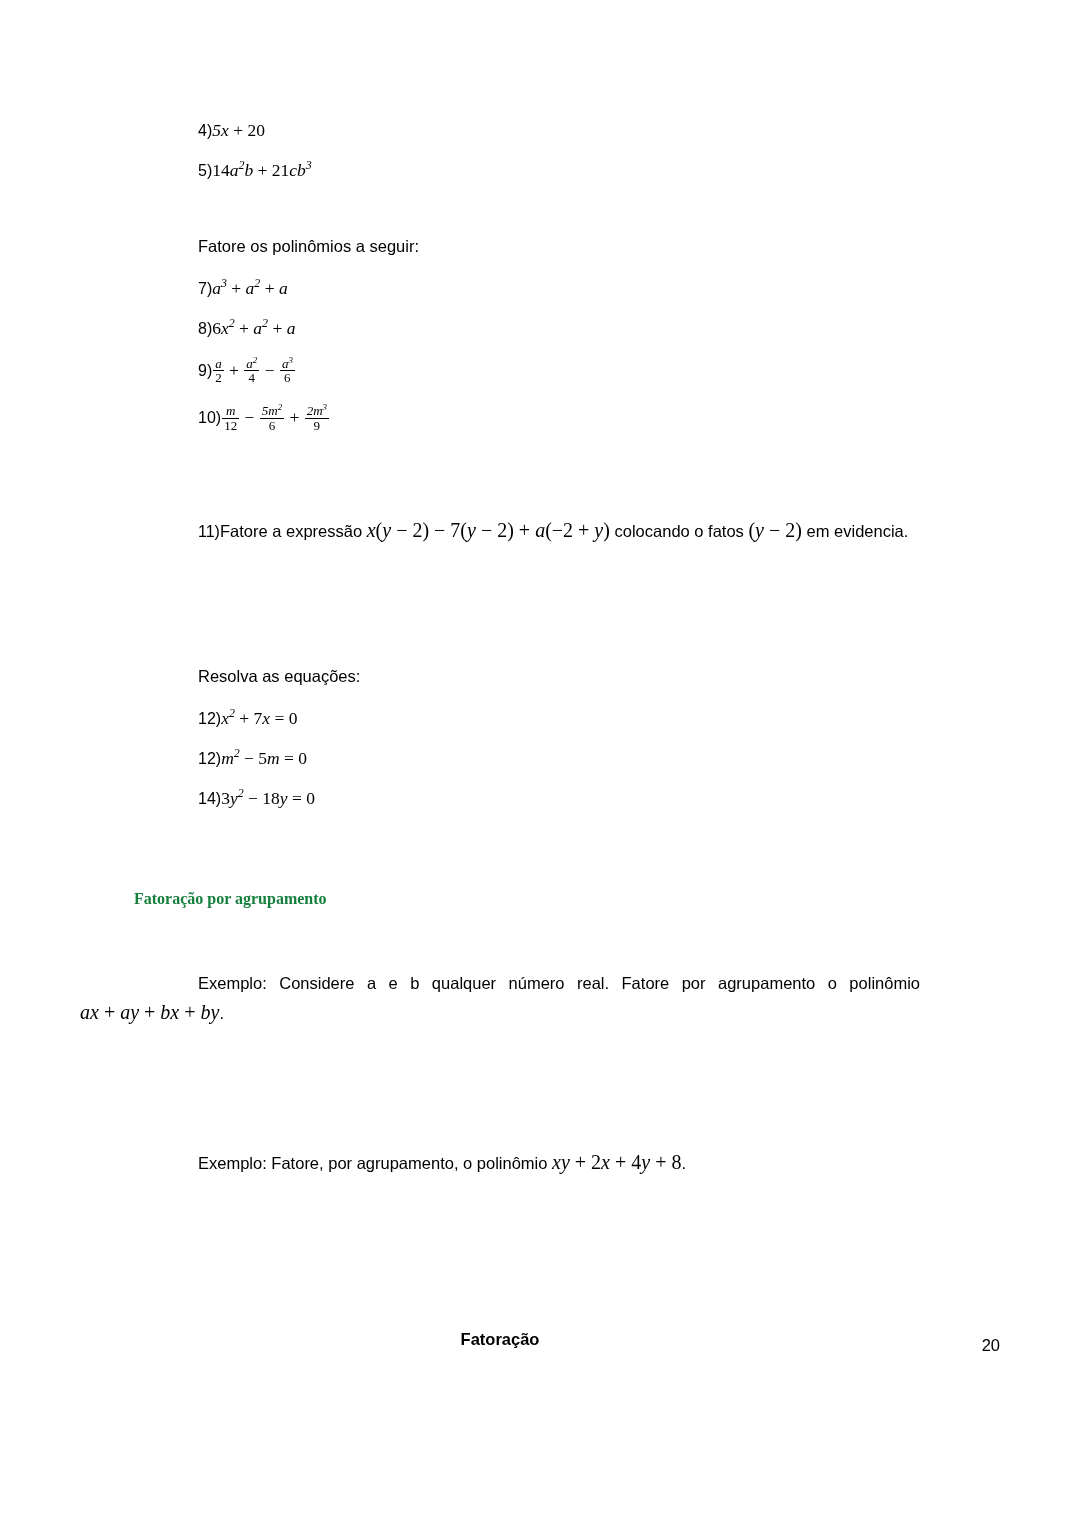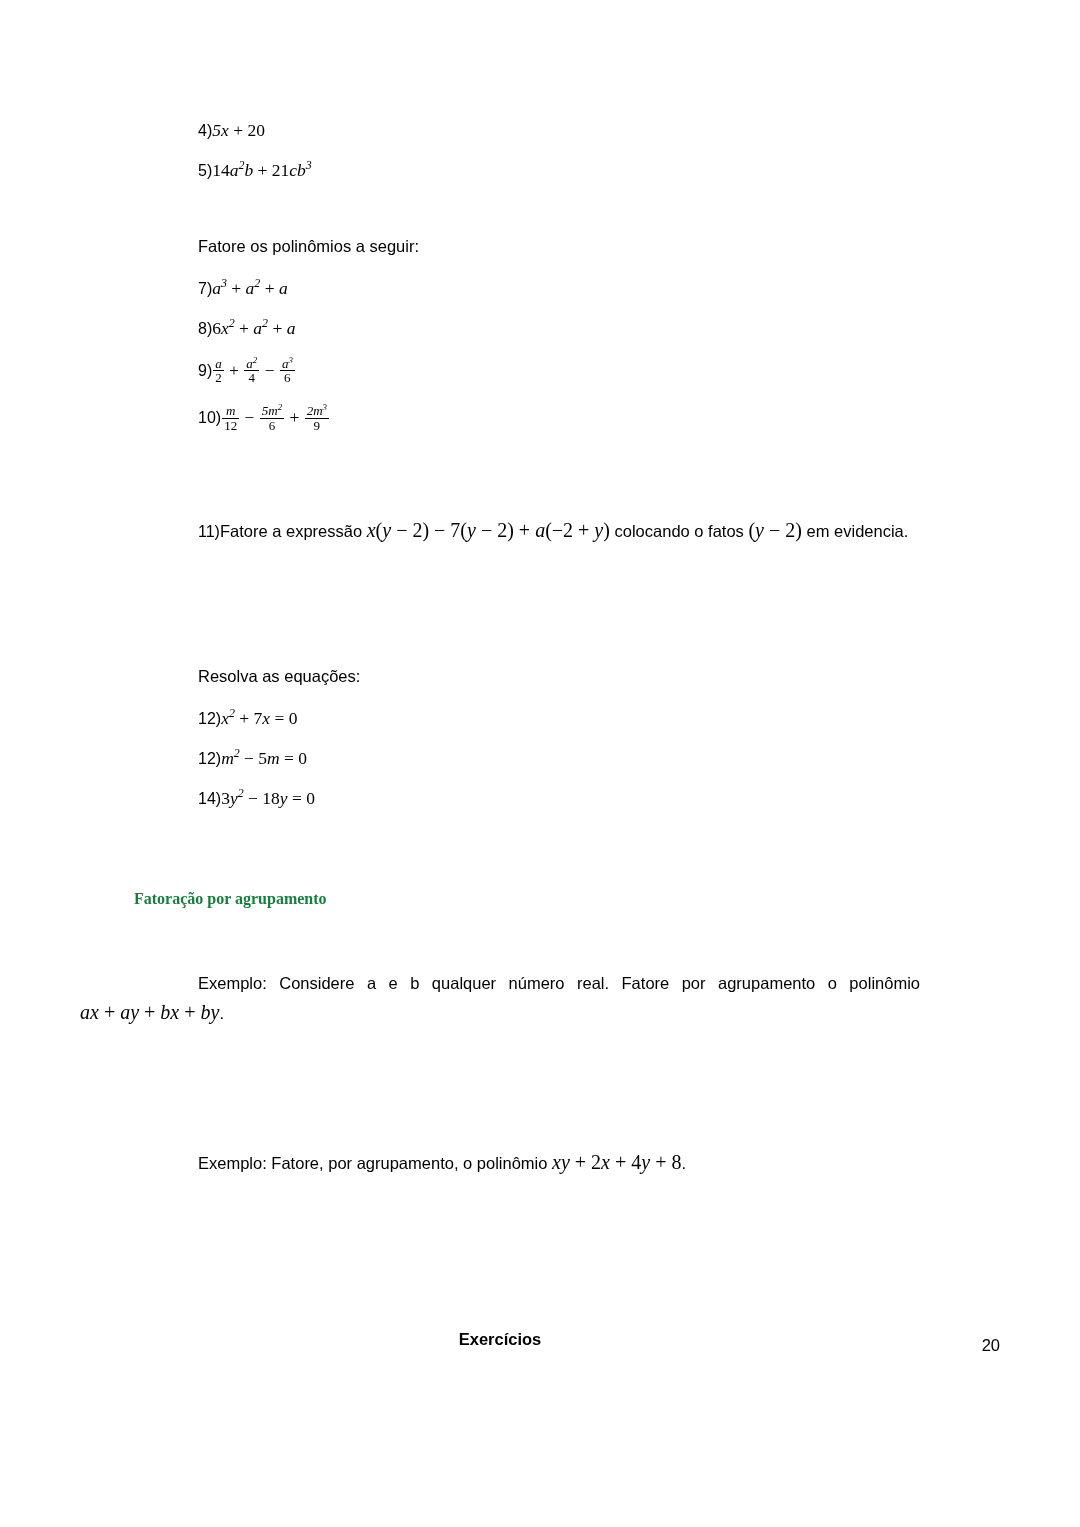--- a/index.html
+++ b/index.html
@@ -185,18 +185,18 @@
 
     <div class="gap-xl"></div>
 
     <div class="para first-line-indent">
       <span>Exemplo: Fatore, por agrupamento, o polinômio </span><span class="math">xy<span class="mathup"> + 2</span>x<span class="mathup"> + 4</span>y<span class="mathup"> + 8</span></span><span>.</span>
     </div>
 
     <div class="gap-xl"></div>
     <div class="gap-sm"></div>
 
-    <div class="center-bold">Exercícios</div>
+    <div class="center-bold">Fatoração</div>
 
   </div>
 
   <div class="page-num">20</div>
 </div>
 
 </body></html>

